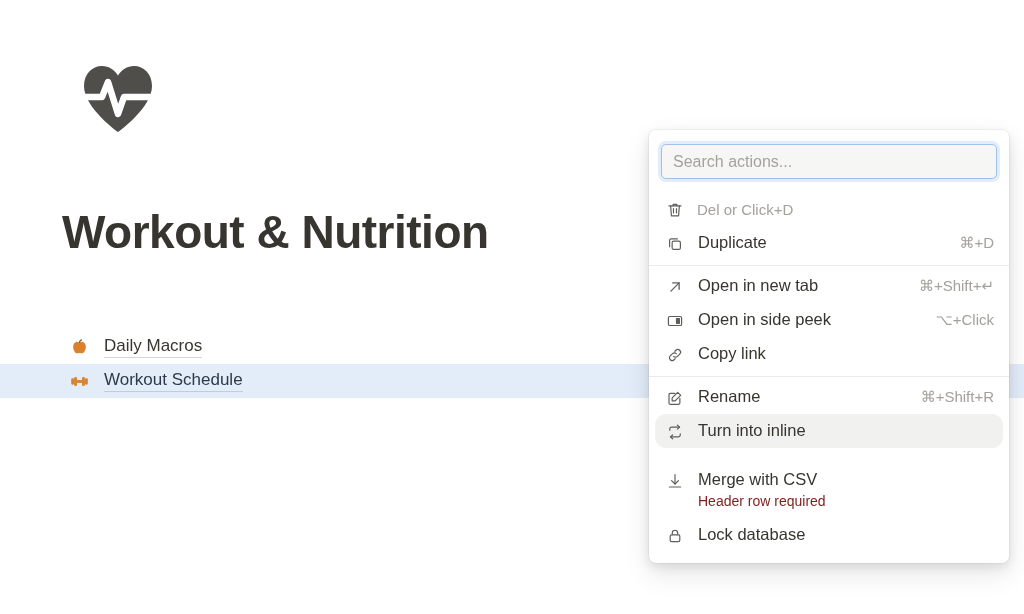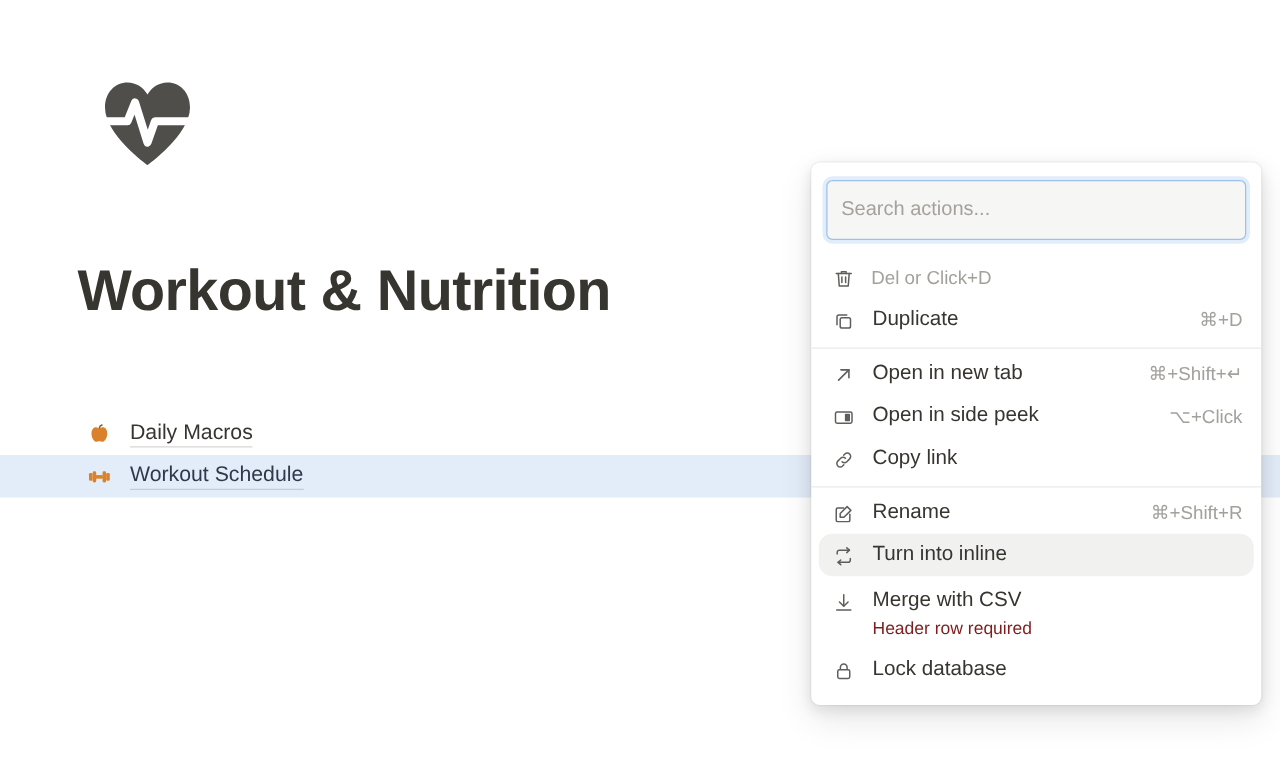--- a/index.html
+++ b/index.html
@@ -96,21 +96,21 @@
     padding-bottom: 6px;
     overflow: hidden;
   }
 
   .menu-search-wrap {
     padding: 14px 12px 10px 12px;
   }
   .menu-search {
     box-sizing: border-box;
     width: 100%;
-    height: 48px;
+    height: 35px;
     border-radius: 5px;
     border: 1px solid #9fc0e8;
     background: #f6f6f5;
     box-shadow: 0 0 0 3px rgba(70,140,225,0.16);
     font-family: "Liberation Sans", sans-serif;
     font-size: 16px;
     color: #37352f;
     padding: 0 10px 0 11px;
     outline: none;
     caret-color: #37352f;
@@ -128,21 +128,21 @@
 
   .menu-item {
     position: relative;
     display: flex;
     align-items: center;
     height: 34px;
     margin: 0 6px;
     padding: 0 9px 0 10px;
     border-radius: 4px;
   }
-  .menu-item.tall { height: 48px; align-items: flex-start; padding-top: 10px; }
+  .menu-item.tall { height: 48px; align-items: flex-start; padding-top: 22px; }
   .menu-item.hovered { background: #f1f1ef; border-radius: 11px; }
 
   .mi-icon {
     width: 20px;
     min-width: 20px;
     height: 20px;
     display: flex;
     align-items: center;
     justify-content: center;
     color: #5f5e5b;

